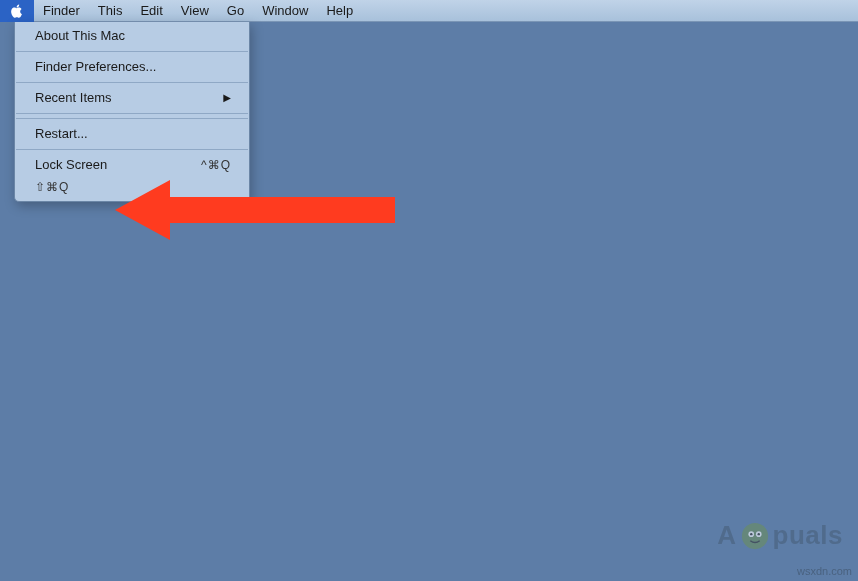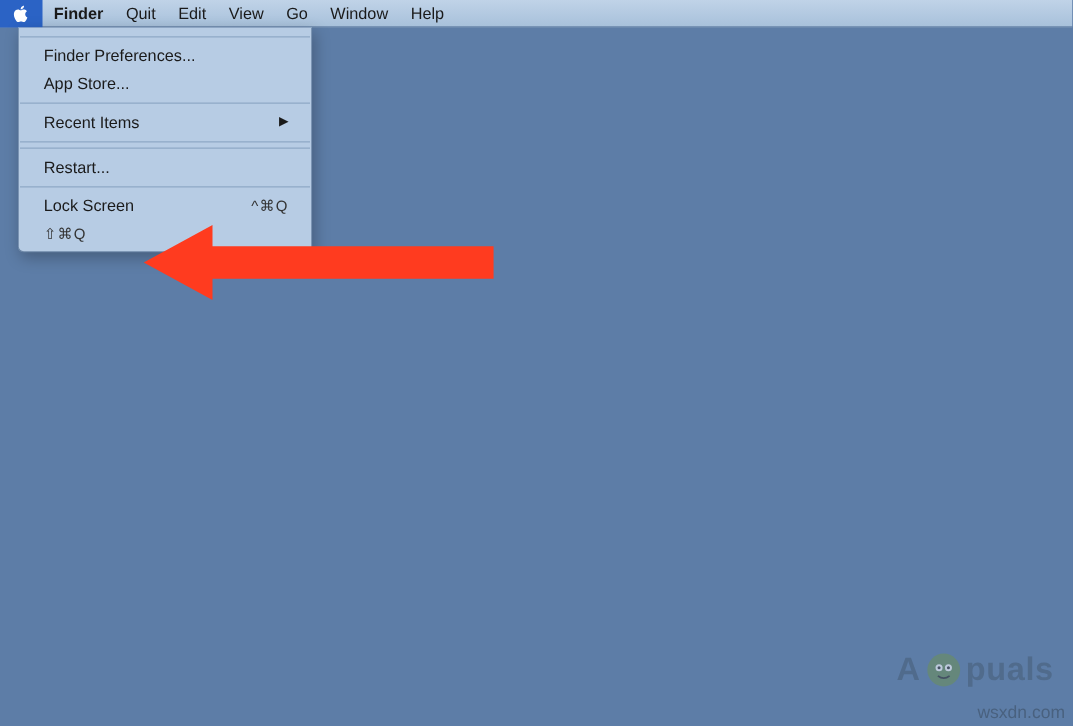--- a/index.html
+++ b/index.html
@@ -39,21 +39,21 @@
       fill: white;
     }
     .menubar-item {
       padding: 0 9px;
       height: 22px;
       display: flex;
       align-items: center;
       cursor: default;
     }
     .menubar-item.app {
-      font-weight: 700;
+      font-weight: 400;
     }
     .dropdown {
       position: absolute;
       top: 22px;
       left: 14px;
       width: 236px;
       background: #b7cce4;
       border: 1px solid #6b86a6;
       border-top: none;
       box-shadow: 2px 4px 12px rgba(0,0,0,0.25);
@@ -107,50 +107,50 @@
     .wm-logo {
       width: 30px;
       height: 30px;
       fill: #5a7a51;
       opacity: 0.9;
     }
     .wm-text-url {
       position: absolute;
       right: 6px;
       bottom: 4px;
-      font-size: 14px;
+      font-size: 11px;
       color: #3c4f65;
       opacity: 0.6;
     }
   </style>
 </head>
 <body>
 
 <div class="menubar">
   <div class="apple-icon-wrap">
     <svg class="apple-icon" viewBox="0 0 16 16">
       <path d="M11.6 8.5c0-1.9 1.6-2.8 1.6-2.9-0.9-1.3-2.3-1.5-2.8-1.5-1.2-0.1-2.3 0.7-2.9 0.7-0.6 0-1.5-0.7-2.5-0.7-1.3 0-2.5 0.8-3.1 1.9-1.3 2.3-0.3 5.8 1 7.7 0.6 0.9 1.4 2 2.4 1.9 1 0 1.3-0.6 2.5-0.6 1.2 0 1.5 0.6 2.5 0.6 1 0 1.7-0.9 2.3-1.9 0.7-1.1 1-2.1 1-2.2 0 0-2-0.8-2-3zm-1.9-5.5c0.5-0.6 0.9-1.5 0.8-2.4-0.7 0-1.6 0.5-2.2 1.1-0.5 0.6-0.9 1.5-0.8 2.3 0.8 0.1 1.6-0.4 2.2-1z"></path>
     </svg>
   </div>
   <div class="menubar-item app">Finder</div>
-  <div class="menubar-item">Quit</div>
+  <div class="menubar-item">This</div>
   <div class="menubar-item">Edit</div>
   <div class="menubar-item">View</div>
   <div class="menubar-item">Go</div>
   <div class="menubar-item">Window</div>
   <div class="menubar-item">Help</div>
 </div>
 
 <div class="dropdown">
+  <div class="menu-item">
+    <span>About This Mac</span>
+  </div>
   <div class="menu-sep"></div>
   <div class="menu-item">
     <span>Finder Preferences...</span>
-  </div>
-  <div class="menu-item">
-    <span>App Store...</span>
   </div>
   <div class="menu-sep"></div>
   <div class="menu-item">
     <span>Recent Items</span>
     <span class="submenu-arrow">▶</span>
   </div>
   <div class="menu-sep"></div>
   <div class="menu-sep"></div>
   <div class="menu-item">
     <span>Restart...</span>

